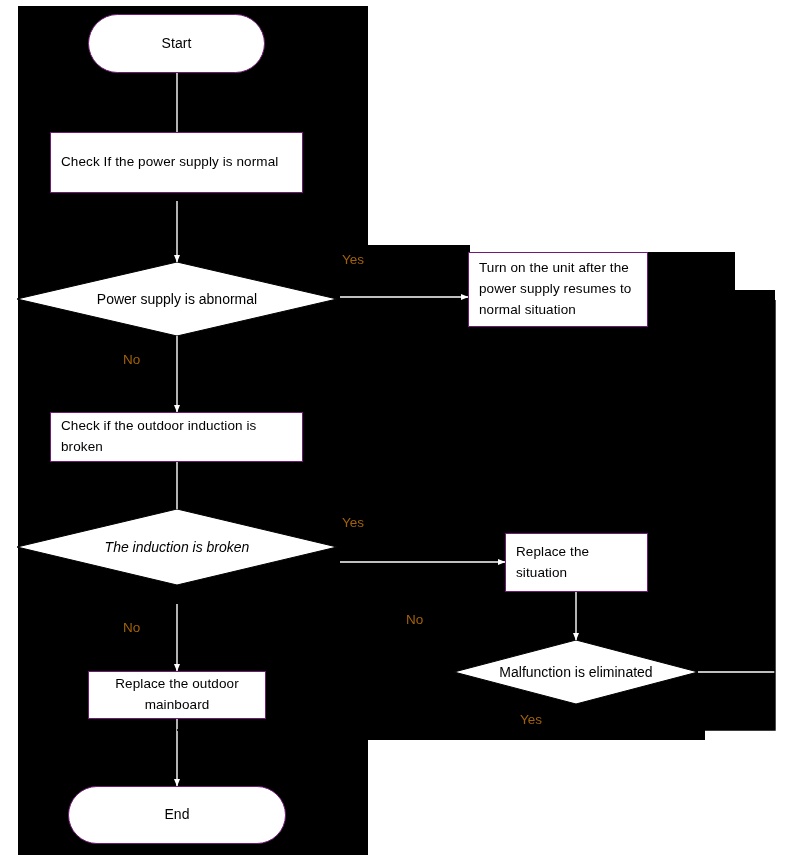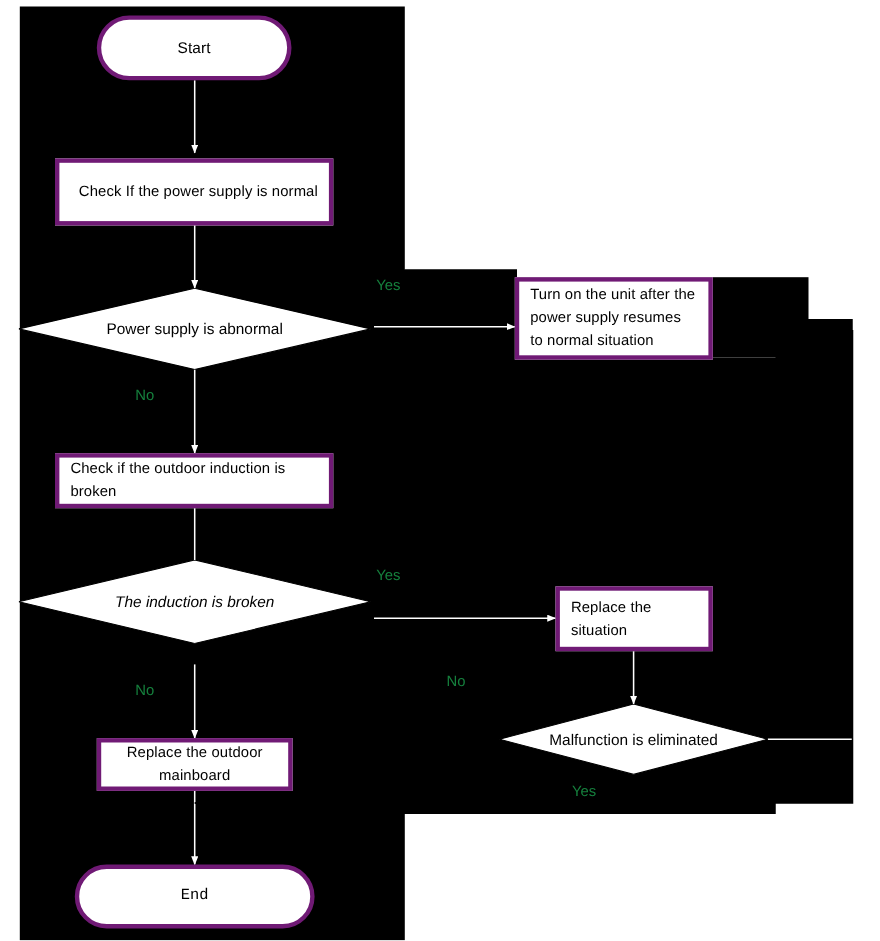--- a/index.html
+++ b/index.html
@@ -20,21 +20,21 @@
     left: 0;
     top: 0;
     width: 800px;
     height: 855px;
   }
   
   .node {
     position: absolute;
     box-sizing: border-box;
     background: #ffffff;
-    border: 4px solid #701a75;
+    border: 1px solid #701a75;
     color: #000000;
     display: flex;
     align-items: center;
     font-size: 13.5px;
     line-height: 1.55;
     letter-spacing: .1px;
   }
   .node.terminator {
     border-radius: 999px;
     justify-content: center;
@@ -70,21 +70,21 @@
     display: flex;
     align-items: center;
     justify-content: center;
     color: #000000;
     font-size: 14px;
     pointer-events: none;
   }
   
   .edge-label {
     position: absolute;
-    color: #15803d;
+    color: #a16207;
     font-size: 13.5px;
     line-height: 1.2;
     white-space: nowrap;
   }
 </style>
 </head>
 <body>
 
 <div id="root">
 
@@ -125,21 +125,21 @@
     <g stroke="#000000" stroke-width="1.4" fill="none">
       <path d="M558,327 L558,420 L775,420"></path>
       <path d="M775,300 L775,730 L177,730" marker-end="url(#ahb)"></path>
     </g>
   </svg>
 
   <div class="node terminator" style="left:88px; top:14px; width:177px; height:59px;">
     <span class="txt" style="text-align:center;">Start</span>
   </div>
 
-  <div class="node process single" style="left:50px; top:144px; width:253px; height:61px;text-align:right;">
+  <div class="node process single" style="left:50px; top:132px; width:253px; height:61px;">
     <span class="txt">Check If the power supply is normal</span>
   </div>
 
   <div class="decision" style="left:17px; top:262px; width:320px; height:74px;">
     <svg class="dia" viewBox="0 0 320 74" preserveAspectRatio="none">
       <polygon points="160,0 320,37 160,74 0,37" fill="#ffffff" stroke="#000000" stroke-width="1"></polygon>
     </svg>
     <span class="dlabel">Power supply is abnormal</span>
   </div>
 
@@ -167,21 +167,21 @@
       <polygon points="122,0 244,32 122,64 0,32" fill="#ffffff" stroke="#000000" stroke-width="1"></polygon>
     </svg>
     <span class="dlabel">Malfunction is eliminated</span>
   </div>
 
   <div class="node process" style="left:88px; top:671px; width:178px; height:48px; padding:4px 10px;text-align:center;">
     <span class="txt">Replace the outdoor mainboard</span>
   </div>
 
   <div class="node terminator" style="left:68px; top:786px; width:218px; height:58px;">
-    <span class="txt" style="text-align:center;font-family:Liberation Mono, monospace;">End</span>
+    <span class="txt" style="text-align:center;">End</span>
   </div>
 
   <span class="edge-label" style="left:342px; top:252px;">Yes</span>
 
   <span class="edge-label" style="left:123px; top:352px;">No</span>
 
   <span class="edge-label" style="left:342px; top:515px;">Yes</span>
 
   <span class="edge-label" style="left:123px; top:620px;">No</span>
 

